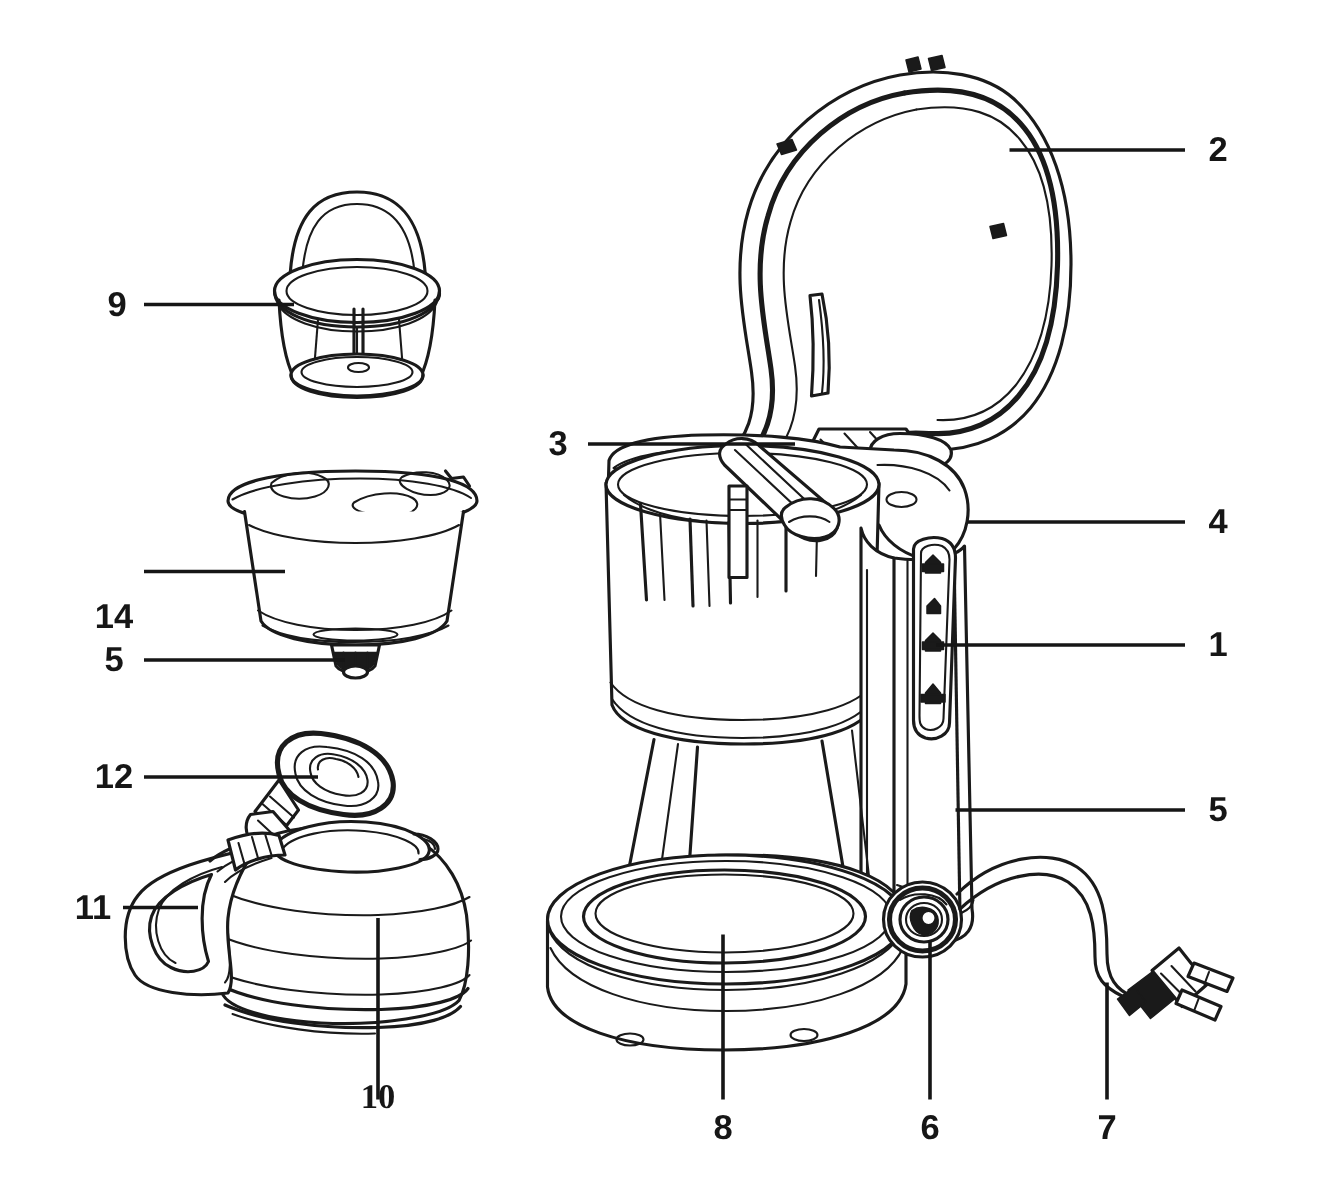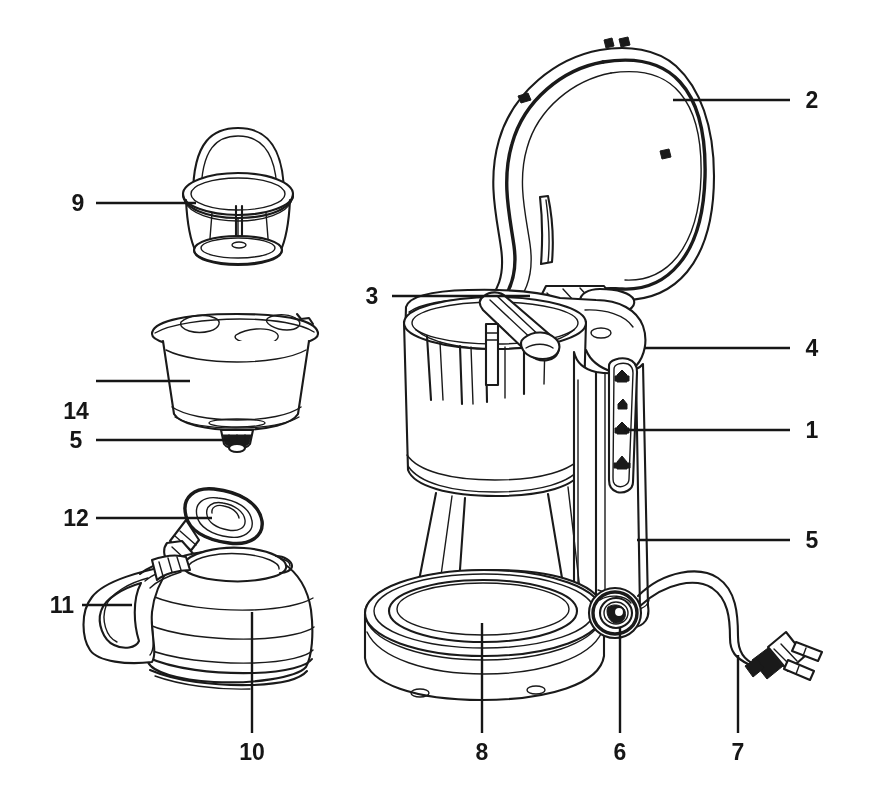--- a/index.html
+++ b/index.html
@@ -381,20 +381,20 @@
   <div id="labels">
       <div class="callout-label lbl-center" style="left: 812px; top: 430px;">1</div>
       <div class="callout-label lbl-center" style="left: 812px; top: 100px;">2</div>
       <div class="callout-label lbl-center" style="left: 372px; top: 296px;">3</div>
       <div class="callout-label lbl-center" style="left: 812px; top: 348px;">4</div>
       <div class="callout-label lbl-center" style="left: 812px; top: 540px;">5</div>
       <div class="callout-label lbl-center" style="left: 620px; top: 752px;">6</div>
       <div class="callout-label lbl-center" style="left: 738px; top: 752px;">7</div>
       <div class="callout-label lbl-center" style="left: 482px; top: 752px;">8</div>
       <div class="callout-label lbl-center" style="left: 78px; top: 203px;">9</div>
-      <div class="callout-label lbl-center" style="left: 252px; top: 752px;">10</div>
+      <div class="callout-label lbl-center" style="left: 252px; top: 731px; font-family: Liberation Serif, serif;">10</div>
       <div class="callout-label lbl-center" style="left: 62px; top: 605px;">11</div>
       <div class="callout-label lbl-center" style="left: 76px; top: 518px;">12</div>
       <div class="callout-label lbl-center" style="left: 76px; top: 440px;">5</div>
       <div class="callout-label lbl-center" style="left: 76px; top: 381px; margin-top: 30px;">14</div>
     </div>
 
 </div>
 
 </body></html>

